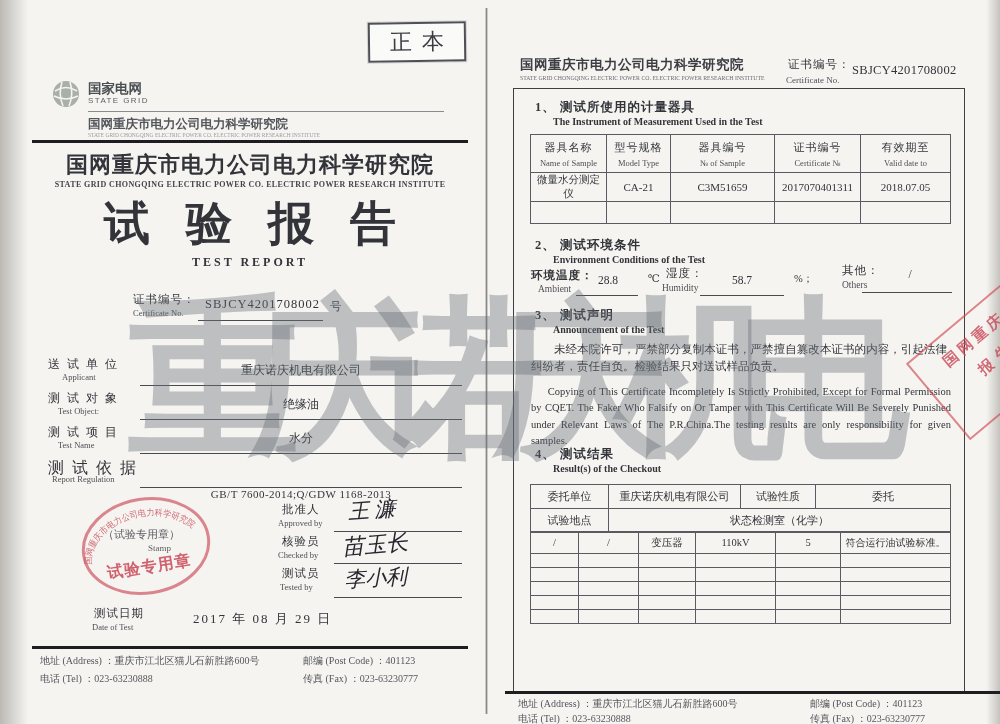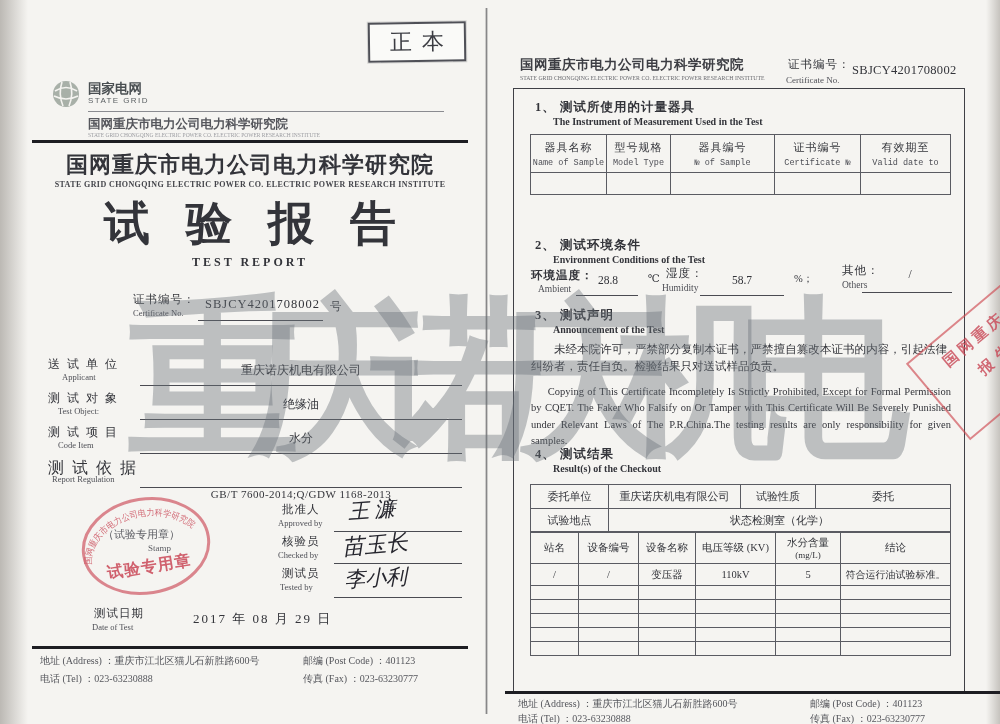--- a/index.html
+++ b/index.html
@@ -20,21 +20,21 @@
       font-size:22px;letter-spacing:10px;padding-left:10px;color:#3b3c42;transform:rotate(-.8deg);background:rgba(255,255,255,.5);}
   .sans{font-family:"Liberation Sans","DejaVu Sans",sans-serif;}
   .cnl{font-size:11.5px;letter-spacing:1px;}
   .enl{font-size:8.5px;color:#4e4f56;}
   .sig{font-style:italic;font-size:21px;color:#26262e;white-space:nowrap;}
   table{border-collapse:collapse;table-layout:fixed;}
   .doc-tbl{position:absolute;border:1.8px solid #4c4d54;background:transparent;}
   .doc-tbl th,.doc-tbl td{border:1px solid #5a5b62;text-align:center;vertical-align:middle;
       font-size:11px;padding:0 1px;overflow:hidden;font-weight:normal;}
   .thc{display:block;font-size:11px;padding-top:5px;letter-spacing:1px;}
-  .the{display:block;font-size:8.5px;color:#4e4f56;padding:3px 0 4px;font-family:Liberation Mono, monospace;}
+  .the{display:block;font-size:8.5px;color:#4e4f56;padding:3px 0 4px;}
   .wm{position:absolute;left:128px;top:282px;font-size:172px;line-height:1.15;font-weight:bold;
       letter-spacing:-50px;color:rgba(106,112,121,.40);font-family:Liberation Serif, serif;
       z-index:60;pointer-events:none;white-space:nowrap;}
   .seam{position:absolute;left:938px;top:352px;width:170px;height:96px;border:2.5px solid rgba(206,73,82,.65);
         transform:rotate(-40deg);transform-origin:left center;z-index:70;color:rgba(200,70,85,.8);
         font-weight:bold;pointer-events:none;}
   .seam .l1{margin:14px 0 0 28px;font-size:15px;letter-spacing:4px;white-space:nowrap;}
   .seam .l2{margin:10px 0 0 50px;font-size:15px;letter-spacing:7px;white-space:nowrap;}
   .just{text-align:justify;}
 </style>
@@ -79,21 +79,21 @@
     <div class="abs enl" style="left:62px;top:372px;">Applicant</div>
     <div class="abs ctr" style="left:140px;top:362px;width:322px;font-size:12px;">重庆诺庆机电有限公司</div>
     <div class="u" style="left:140px;top:385px;width:322px;"></div>
 
     <div class="abs" style="left:48px;top:390px;font-size:12px;letter-spacing:2px;">测 试 对 象</div>
     <div class="abs enl" style="left:58px;top:406px;">Test Object:</div>
     <div class="abs ctr" style="left:140px;top:396px;width:322px;font-size:12px;">绝缘油</div>
     <div class="u" style="left:140px;top:419px;width:322px;"></div>
 
     <div class="abs" style="left:48px;top:424px;font-size:12px;letter-spacing:2px;">测 试 项 目</div>
-    <div class="abs enl" style="left:58px;top:440px;">Code Item</div>
+    <div class="abs enl" style="left:58px;top:440px;">Test Name</div>
     <div class="abs ctr" style="left:140px;top:430px;width:322px;font-size:12px;">水分</div>
     <div class="u" style="left:140px;top:453px;width:322px;"></div>
 
     <div class="abs" style="left:48px;top:458px;font-size:16px;letter-spacing:2px;">测 试 依 据</div>
     <div class="abs enl" style="left:52px;top:474px;">Report Regulation</div>
     <div class="abs ctr" style="left:140px;top:465px;width:322px;font-size:11px;letter-spacing:.5px;margin-top:23px;">GB/T 7600-2014;Q/GDW 1168-2013</div>
     <div class="u" style="left:140px;top:487px;width:322px;"></div>
 
     <div class="abs" style="left:103px;top:527px;font-size:11px;color:#5c5d63;z-index:4;">（试验专用章）</div>
     <div class="abs" style="left:148px;top:543px;font-size:9px;color:#5c5d63;z-index:4;">Stamp</div>
@@ -180,20 +180,27 @@
               <span class="the">№ of Sample</span>
             </th>
         <th>
               <span class="thc">证书编号</span>
               <span class="the">Certificate №</span>
             </th>
         <th>
               <span class="thc">有效期至</span>
               <span class="the">Valid date to</span>
             </th>
+      </tr>
+      <tr style="height:25px;">
+        <td style="font-size:10.5px;">微量水分测定仪</td>
+        <td>CA-21</td>
+        <td>C3M51659</td>
+        <td>2017070401311</td>
+        <td>2018.07.05</td>
       </tr>
       <tr style="height:22px;">
         <td></td>
             <td></td>
             <td></td>
             <td></td>
             <td></td>
       </tr>
     </tbody>
       </table>
@@ -250,31 +257,20 @@
     <table class="doc-tbl" style="left:530px;top:531px;width:420px;">
       <colgroup>
           <col style="width:48px">
           <col style="width:60px">
           <col style="width:57px">
           <col style="width:80px">
           <col style="width:65px">
           <col style="width:110px">
         </colgroup>
       <tbody>
-          <tr style="height:32px;">
-        <th><span style="font-size:10.5px;">站名</span></th>
-        <th><span style="font-size:10.5px;">设备编号</span></th>
-        <th><span style="font-size:10.5px;">设备名称</span></th>
-        <th><span style="font-size:10.5px;">电压等级 (KV)</span></th>
-        <th>
-              <span style="display:block;font-size:10.5px;">水分含量</span>
-              <span style="display:block;font-size:9px;">(mg/L)</span>
-            </th>
-        <th><span style="font-size:10.5px;">结论</span></th>
-      </tr>
       <tr style="height:22px;">
         <td style="font-size:10.5px;">/</td>
         <td style="font-size:10.5px;">/</td>
         <td style="font-size:10.5px;">变压器</td>
         <td style="font-size:10.5px;">110kV</td>
         <td style="font-size:10.5px;">5</td>
         <td style="font-size:10px;">符合运行油试验标准。</td>
       </tr>
       <tr style="height:14px;">
             <td></td>

